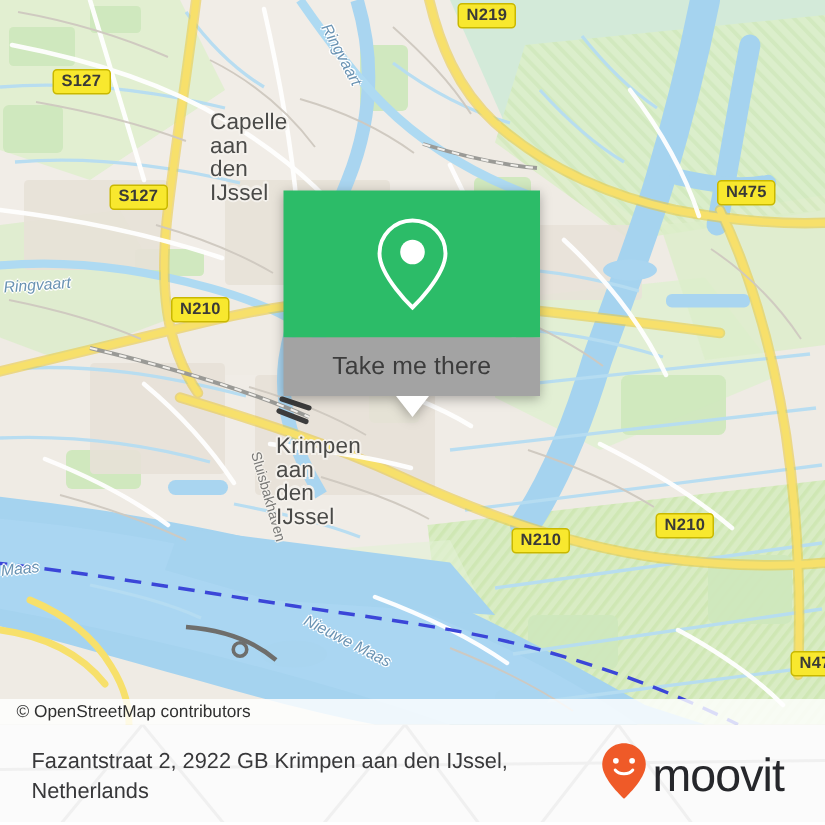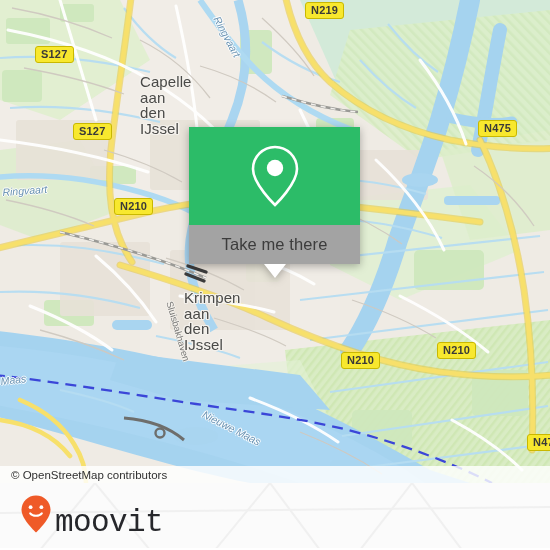--- a/index.html
+++ b/index.html
@@ -125,21 +125,21 @@
     padding: 0 12px 0 21px;
   }
   .footer-address {
     flex: 1;
     font-size: 14.5px;
     line-height: 20px;
     color: #38383a;
     max-width: 380px;
     padding-top: 2px;
   }
-  .brand { display: flex; align-items: flex-end; gap: 4px; padding-right: 8px; font-family: Liberation Mono, monospace; }
+  .brand { display: flex; align-items: center; gap: 4px; padding-right: 8px; }
   .brand-word {
     font-size: 31px;
     color: #26272b;
     letter-spacing: -0.6px;
     line-height: 31px;
     font-weight: 400;
   }
 </style>
 </head>
 <body>
@@ -368,20 +368,21 @@
         <path d="M 40,67 L 95,0"></path>
         <path d="M 95,0 L 150,67"></path>
         <path d="M 215,67 L 270,0"></path>
         <path d="M 270,0 L 320,67"></path>
         <path d="M 360,67 L 412,0"></path>
         <path d="M 412,0 L 462,67"></path>
         <path d="M 0,30 L 550,24"></path>
       </g>
     </svg>
     <div class="footer-inner">
+      <div class="footer-address">Fazantstraat 2, 2922 GB Krimpen aan den IJssel, Netherlands</div>
       <div class="brand">
         <span>
           <svg width="30" height="38" viewBox="0 0 30 38">
             <path d="M15 0.5 C 6.9 0.5 0.5 6.9 0.5 14.8 C 0.5 24.5 15 37.5 15 37.5 C 15 37.5 29.5 24.5 29.5 14.8 C 29.5 6.9 23.1 0.5 15 0.5 Z" fill="#ef5a28"></path>
             <circle cx="9.6" cy="12.2" r="1.9" fill="#ffffff"></circle>
             <circle cx="20.4" cy="12.2" r="1.9" fill="#ffffff"></circle>
             <path d="M 9.2 18.4 C 11.6 21.6 18.4 21.6 20.8 18.4" stroke="#ffffff" stroke-width="2.1" fill="none" stroke-linecap="round"></path>
           </svg>
         </span>
         <span class="brand-word">moovit</span>

